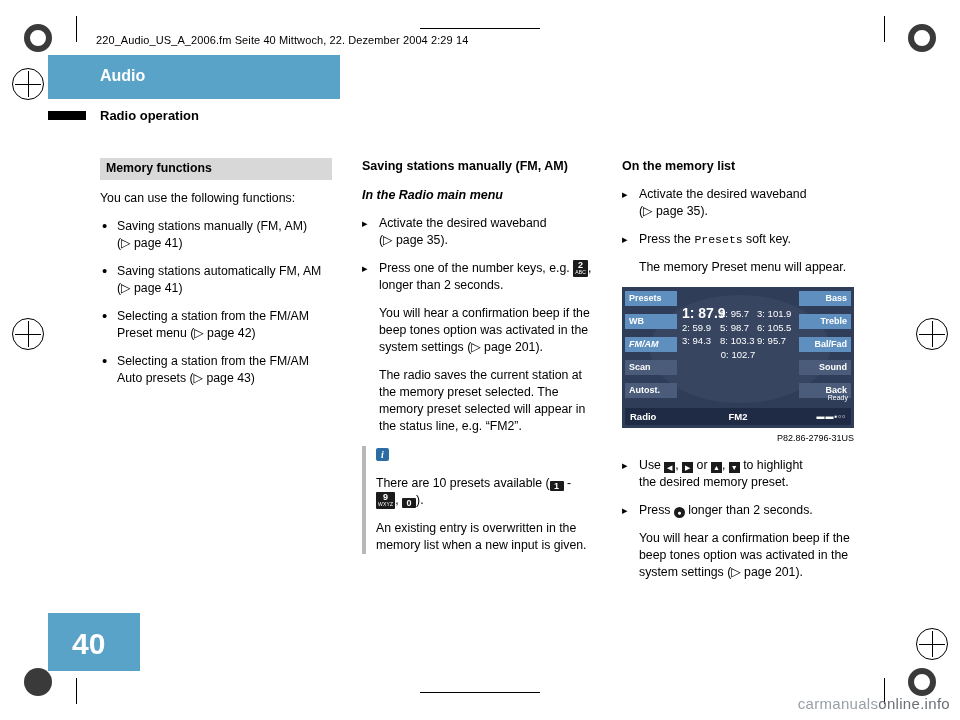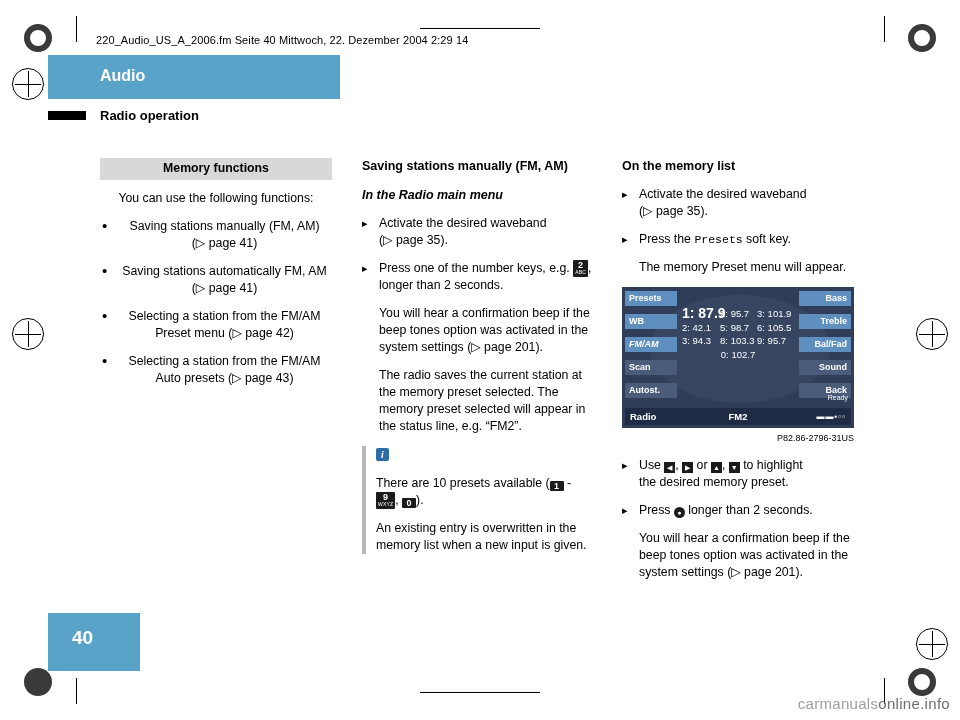--- a/index.html
+++ b/index.html
@@ -105,34 +105,34 @@
     left: 48px;
     top: 613px;
     width: 92px;
     height: 58px;
     background: #59a3c8;
   }
   .page-tab .page-num {
     position: absolute;
     left: 24px;
     top: 14px;
-    font-size: 19px;
+    font-size: 30px;
     font-weight: bold;
     color: #ffffff;
   }
 
   
   .col {
     position: absolute;
     top: 158px;
     font-size: 12.3px;
     line-height: 17px;
     color: #000;
   }
-  .col1 { left: 100px; width: 232px; text-align: center; }
+  .col1 { left: 100px; width: 232px; }
   .col2 { left: 362px; width: 232px; }
   .col3 { left: 622px; width: 232px; }
 
   .shaded-head {
     background: #d8d8d8;
     font-weight: bold;
     font-size: 12.3px;
     padding: 2px 6px 3px 6px;
     margin-bottom: 10px;
     display: block;
@@ -461,21 +461,21 @@
     <div class="softkey right" style="top:73px;">Sound</div>
     <div class="softkey right" style="top:96px;">Back</div>
 
     <div class="fig-presets">
       <div class="fig-row">
         <span class="fig-cell fig-hl">1: 87.9</span>
         <span class="fig-cell c2">2:   95.7</span>
         <span class="fig-cell c3">3: 101.9</span>
       </div>
       <div class="fig-row">
-        <span class="fig-cell">2: 42.1</span>
+        <span class="fig-cell">2: 59.9</span>
         <span class="fig-cell c2">5:   98.7</span>
         <span class="fig-cell c3">6: 105.5</span>
       </div>
       <div class="fig-row">
         <span class="fig-cell">3: 94.3</span>
         <span class="fig-cell c2">8: 103.3</span>
         <span class="fig-cell c3">9:   95.7</span>
       </div>
       <div class="fig-row fig-center" style="display:block; text-align:center;">
         <span>0: 102.7</span>

